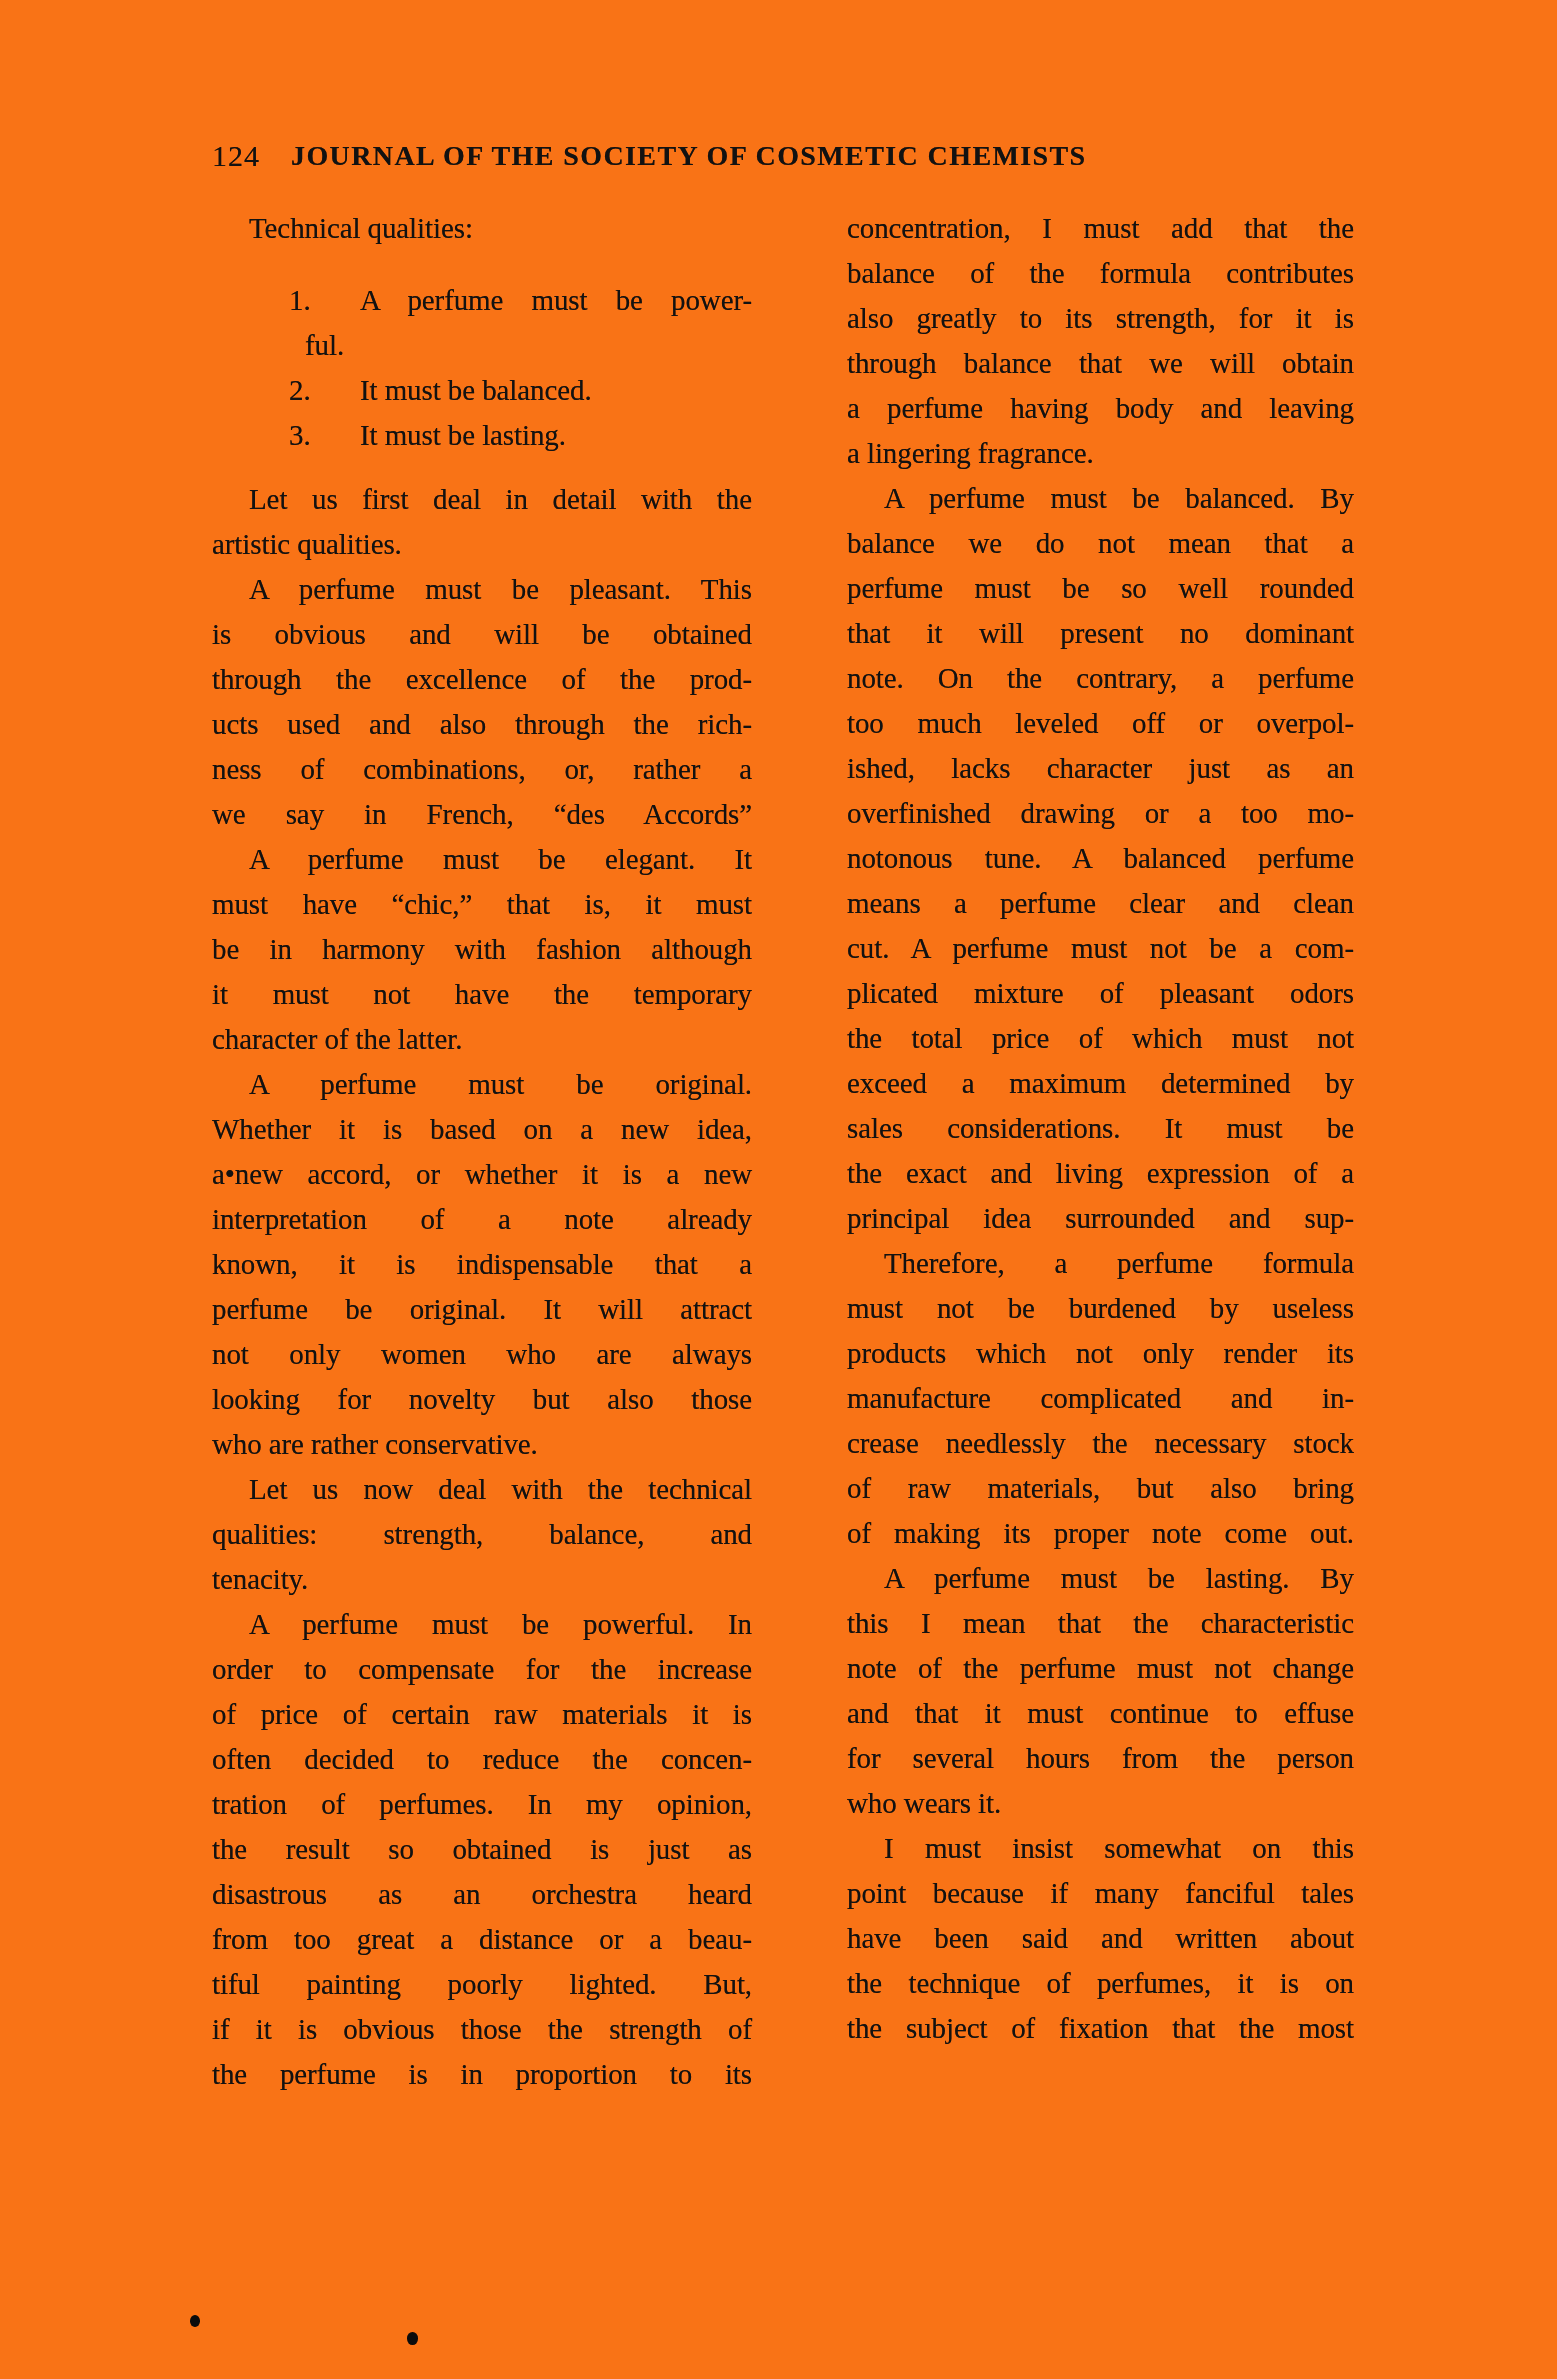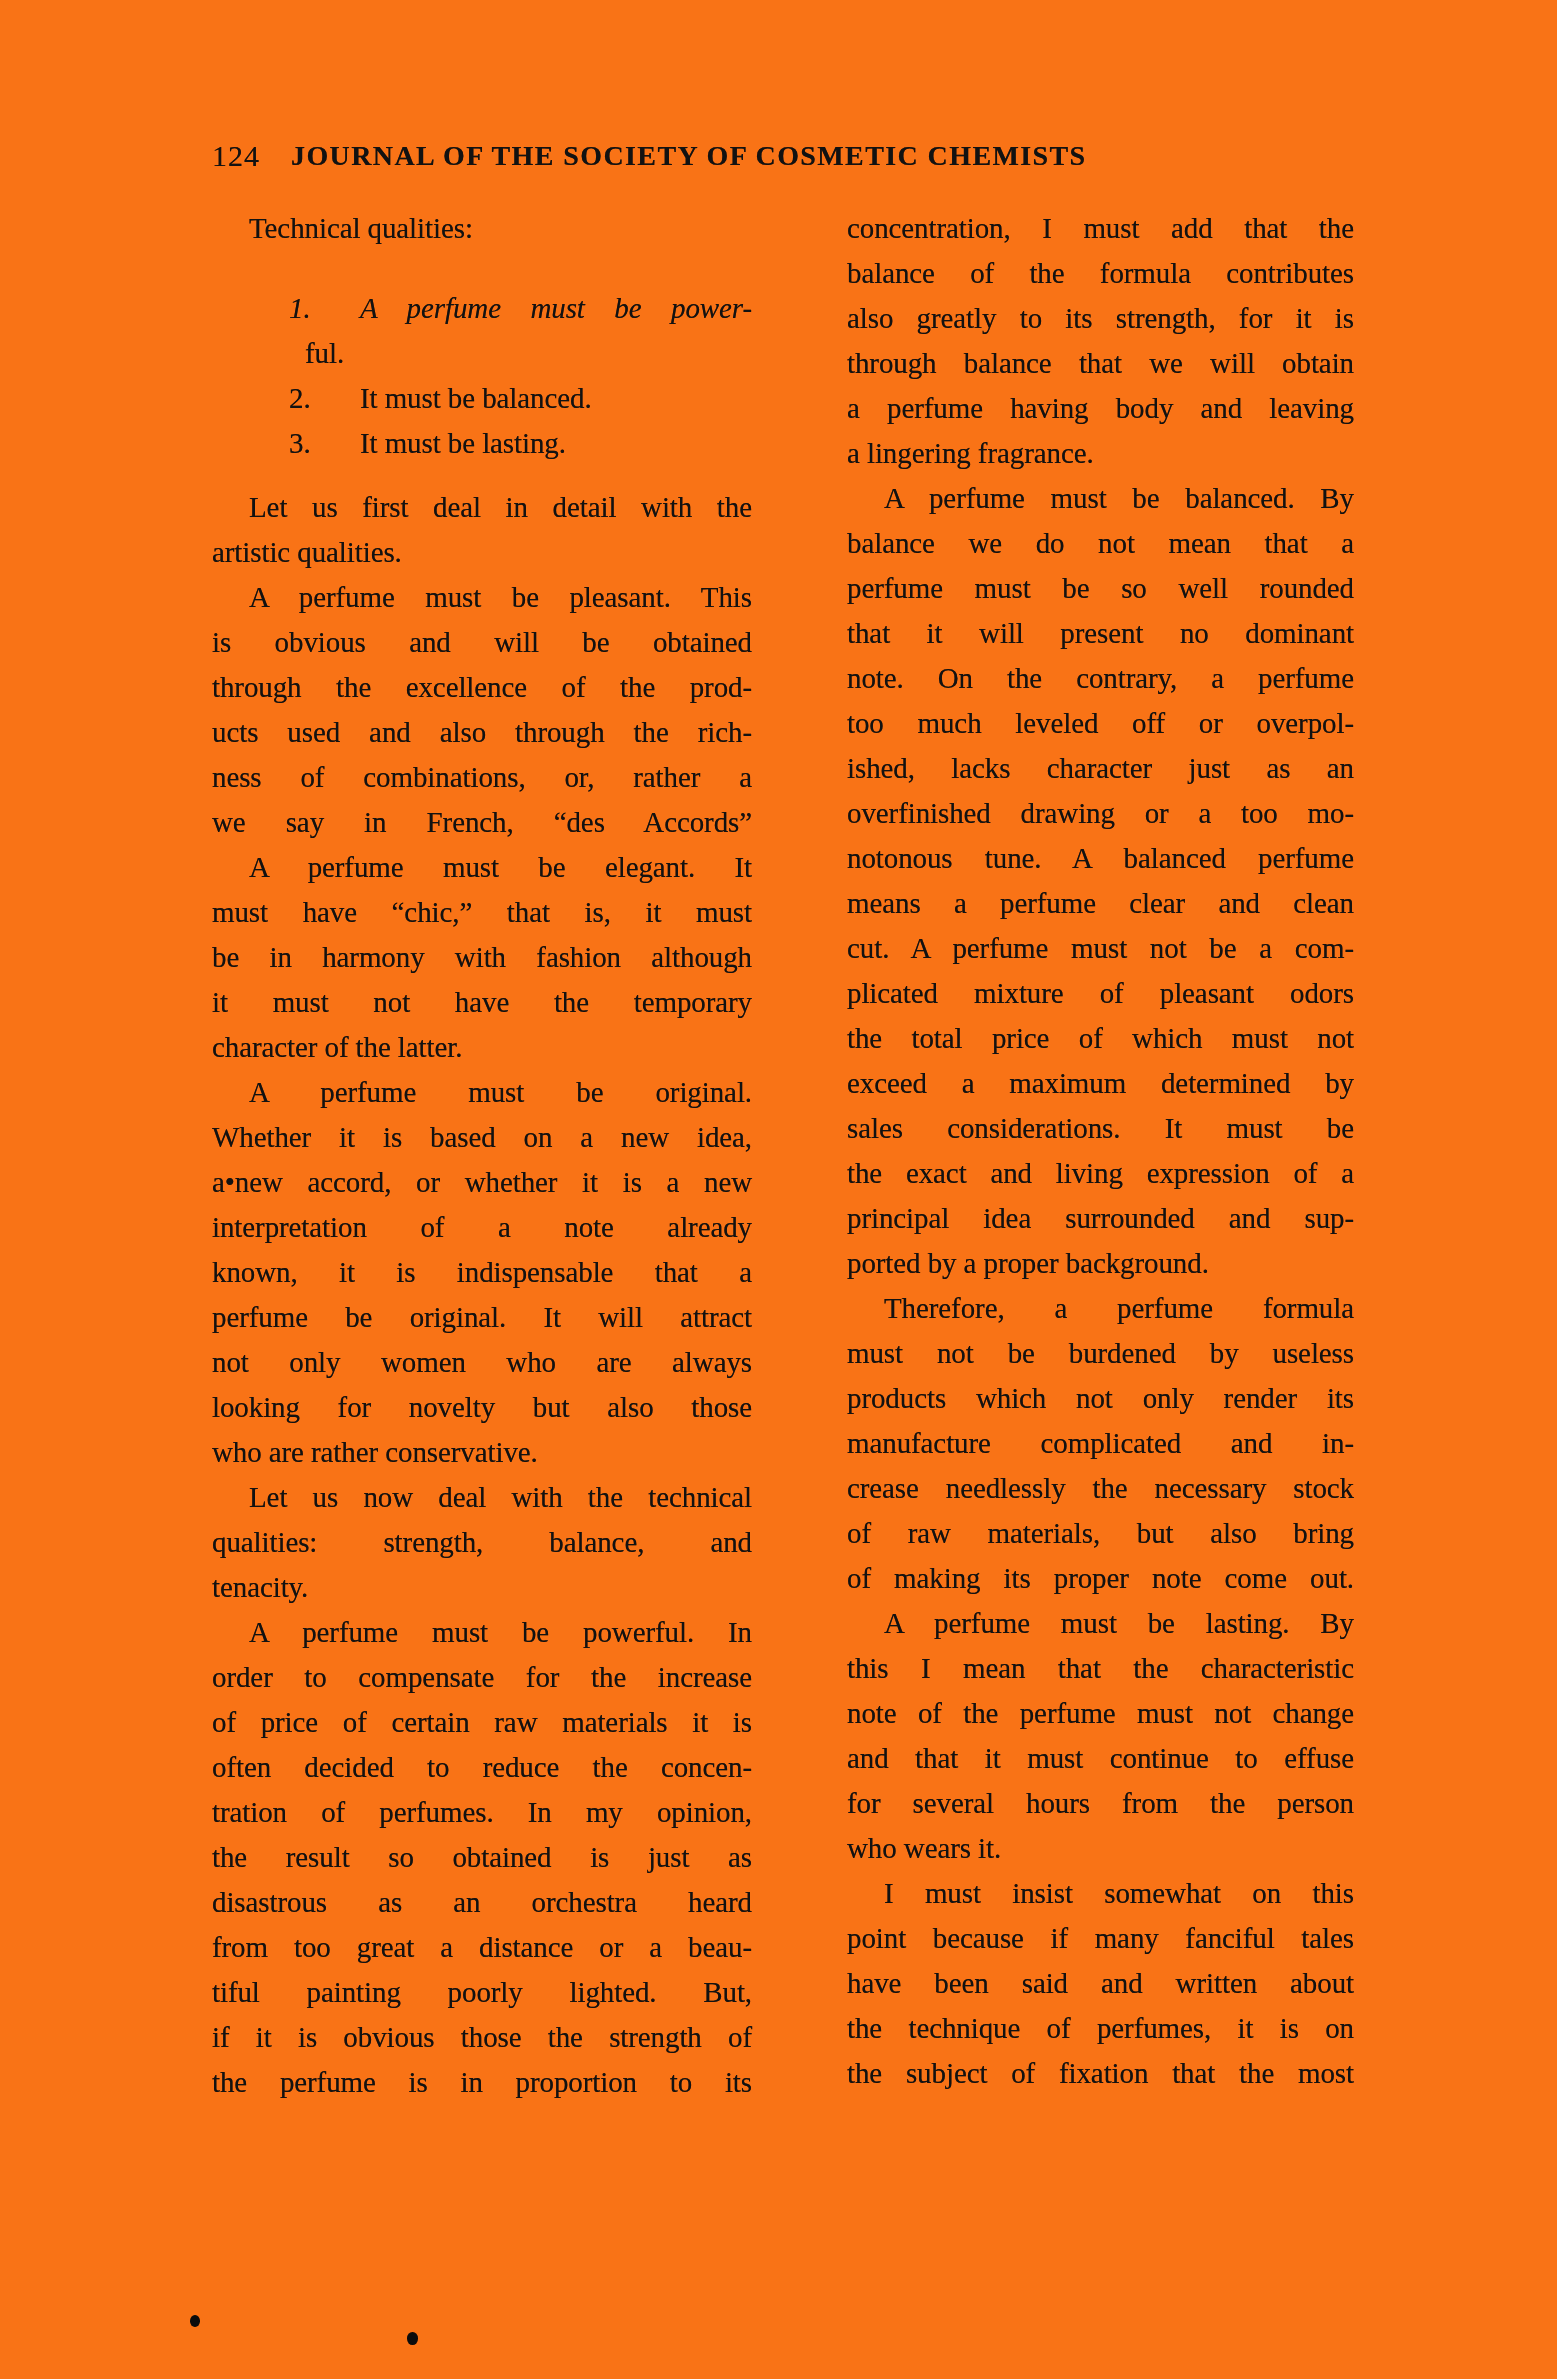--- a/index.html
+++ b/index.html
@@ -51,21 +51,21 @@
 </head>
 <body>
 
 <div class="page">
   <div class="header">
     <span class="pagenum">124</span>
     <div class="jtitle">JOURNAL OF THE SOCIETY OF COSMETIC CHEMISTS</div>
   </div>
   <div class="col" id="col-left">
       <div class="line" style="padding-left: 37px;"><span>Technical qualities:</span></div>
-      <div class="line j" style="padding-left: 77px; margin-top: 35px; font-style: italic;"><span class="num" style="width: 71px;">1.</span><span>A perfume must be power-</span></div>
+      <div class="line j" style="padding-left: 77px; margin-top: 27px;"><span class="num" style="width: 71px;">1.</span><span>A perfume must be power-</span></div>
       <div class="line" style="padding-left: 93px;"><span>ful.</span></div>
       <div class="line" style="padding-left: 77px;"><span class="num" style="width: 71px;">2.</span><span>It must be balanced.</span></div>
       <div class="line" style="padding-left: 77px;"><span class="num" style="width: 71px;">3.</span><span>It must be lasting.</span></div>
       <div class="line j" style="padding-left: 37px; margin-top: 19.4px;"><span>Let us first deal in detail with the</span></div>
       <div class="line"><span>artistic qualities.</span></div>
       <div class="line j" style="padding-left: 37px;"><span class="it">A perfume must be pleasant.</span><span> This</span></div>
       <div class="line j"><span>is obvious and will be obtained</span></div>
       <div class="line j"><span>through the excellence of the prod-</span></div>
       <div class="line j"><span>ucts used and also through the rich-</span></div>
       <div class="line j"><span>ness of combinations, or, rather a</span></div>
@@ -116,21 +116,20 @@
       <div class="line j"><span>overfinished drawing or a too mo-</span></div>
       <div class="line j"><span>notonous tune. A balanced perfume</span></div>
       <div class="line j"><span>means a perfume clear and clean</span></div>
       <div class="line j"><span>cut. A perfume must not be a com-</span></div>
       <div class="line j"><span>plicated mixture of pleasant odors</span></div>
       <div class="line j"><span>the total price of which must not</span></div>
       <div class="line j"><span>exceed a maximum determined by</span></div>
       <div class="line j"><span>sales considerations. It must be</span></div>
       <div class="line j"><span>the exact and living expression of a</span></div>
       <div class="line j"><span>principal idea surrounded and sup-</span></div>
-      <div class="line"><span>ported by a proper background.</span></div>
       <div class="line j" style="padding-left: 37px;"><span>Therefore, a perfume formula</span></div>
       <div class="line j"><span>must not be burdened by useless</span></div>
       <div class="line j"><span>products which not only render its</span></div>
       <div class="line j"><span>manufacture complicated and in-</span></div>
       <div class="line j"><span>crease needlessly the necessary stock</span></div>
       <div class="line j"><span>of raw materials, but also bring</span></div>
       <div class="line j"><span>of making its proper note come out.</span></div>
       <div class="line j" style="padding-left: 37px;"><span class="it">A perfume must be lasting.</span><span> By</span></div>
       <div class="line j"><span>this I mean that the characteristic</span></div>
       <div class="line j"><span>note of the perfume must not change</span></div>

